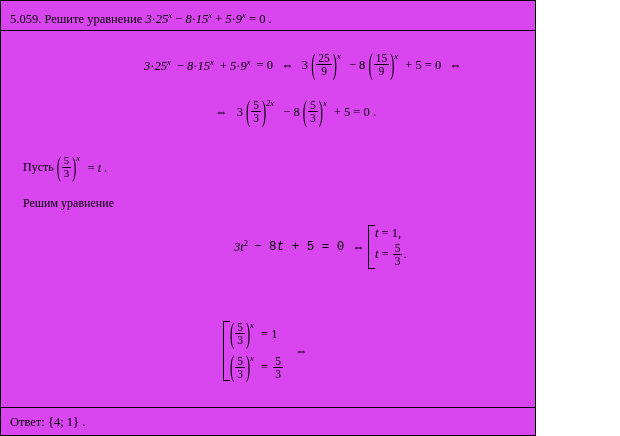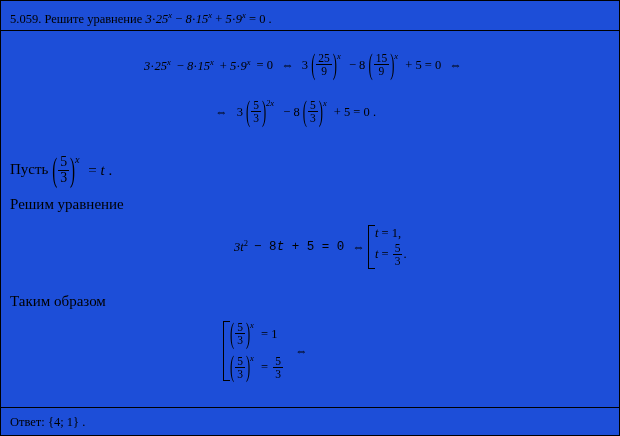--- a/index.html
+++ b/index.html
@@ -6,25 +6,25 @@
     margin: 0;
     padding: 0;
     background: #ffffff;
   }
   body {
     font-family: "Liberation Serif", serif;
     color: #000000;
   }
   .page {
     position: relative;
-    width: 620px;
+    width: 536px;
     height: 436px;
     box-sizing: border-box;
     border: 1px solid #000000;
-    background: #1d4ed8;
+    background: #d946ef;
     overflow: hidden;
   }
   .line {
     position: absolute;
     left: 0;
     right: 0;
     height: 1px;
     background: #000000;
   }
   .hr-top { top: 29px; }
@@ -131,22 +131,22 @@
     font-size: 12.5px;
     white-space: nowrap;
   }
   .center-block {
     position: absolute;
     white-space: nowrap;
     font-size: 12.5px;
   }
   .lbl {
     position: absolute;
-    left: 9px;
-    font-size: 15px;
+    left: 22px;
+    font-size: 12px;
     white-space: nowrap;
   }
 </style>
 </head>
 <body>
 
 <div class="page">
 
   <div class="line hr-top"></div>
   <div class="line hr-bottom"></div>
@@ -194,21 +194,20 @@
     <span class="math row">3t<sup class="num">2</sup></span>
     <span class="math row" style="margin-left:3px;font-family:Liberation Mono, monospace;"><span class="up">− 8</span>t<span class="up"> + 5 = 0</span></span>
     <span class="up row" style="margin-left:5px;">⇔</span>
     <span class="cases row">
       <span class="bracket"></span>
       <span class="case-row math">t <span class="up">= 1,</span></span>
       <span class="case-row math">t <span class="up">=</span> <span class="frac"><span class="n">5</span><span class="d">3</span></span><span class="up">.</span></span>
     </span>
   </div>
 
-  <div class="lbl" style="top:292px;">Таким образом</div>
 
   <div class="center-block" style="left:222px; top:320px;">
     <span class="cases row">
       <span class="bracket"></span>
       <span class="case-row">
         <span class="paren row"><span class="pl">(</span><span class="frac"><span class="n">5</span><span class="d">3</span></span><span class="pr">)</span><span class="pexp">x</span></span>
         <span class="up row" style="margin-left:4px;">= 1</span>
       </span>
       <span class="case-row" style="margin-top:6px;">
         <span class="paren row"><span class="pl">(</span><span class="frac"><span class="n">5</span><span class="d">3</span></span><span class="pr">)</span><span class="pexp">x</span></span>

